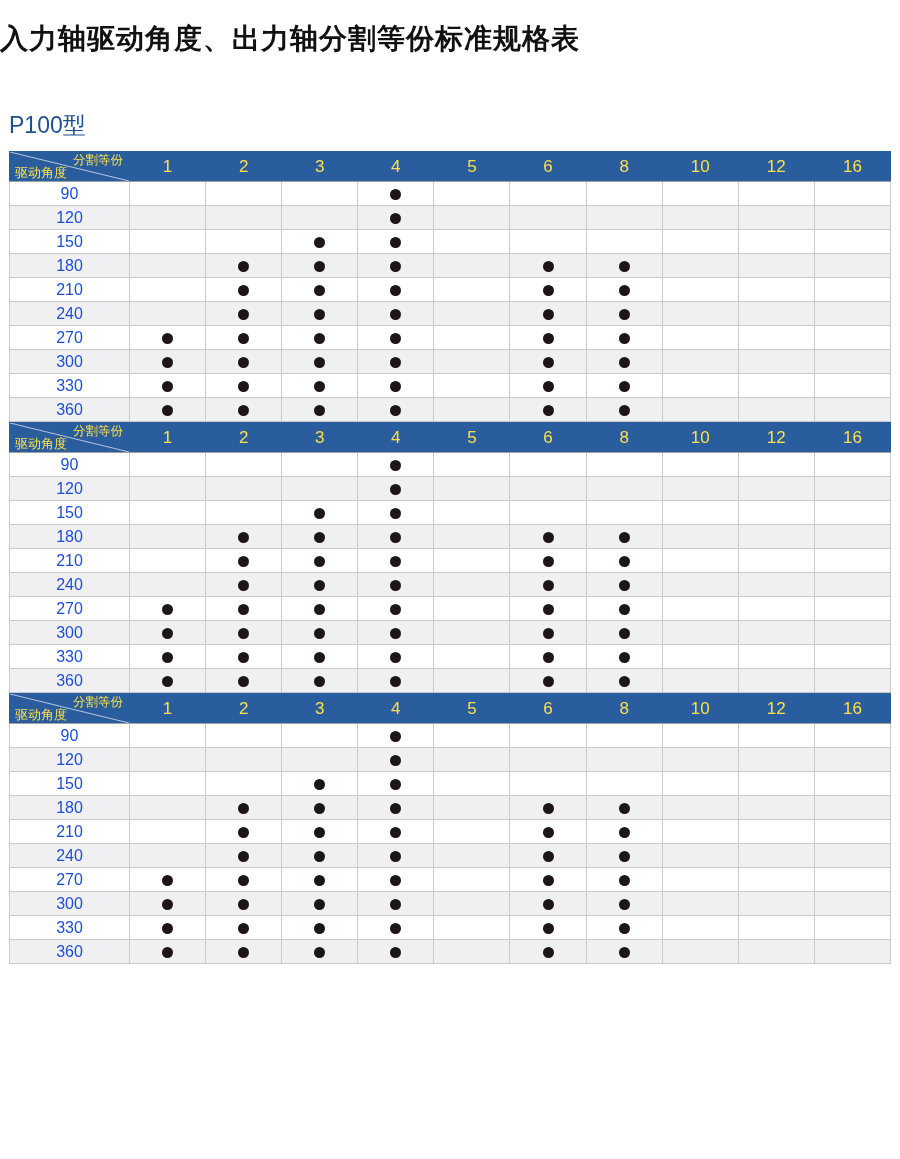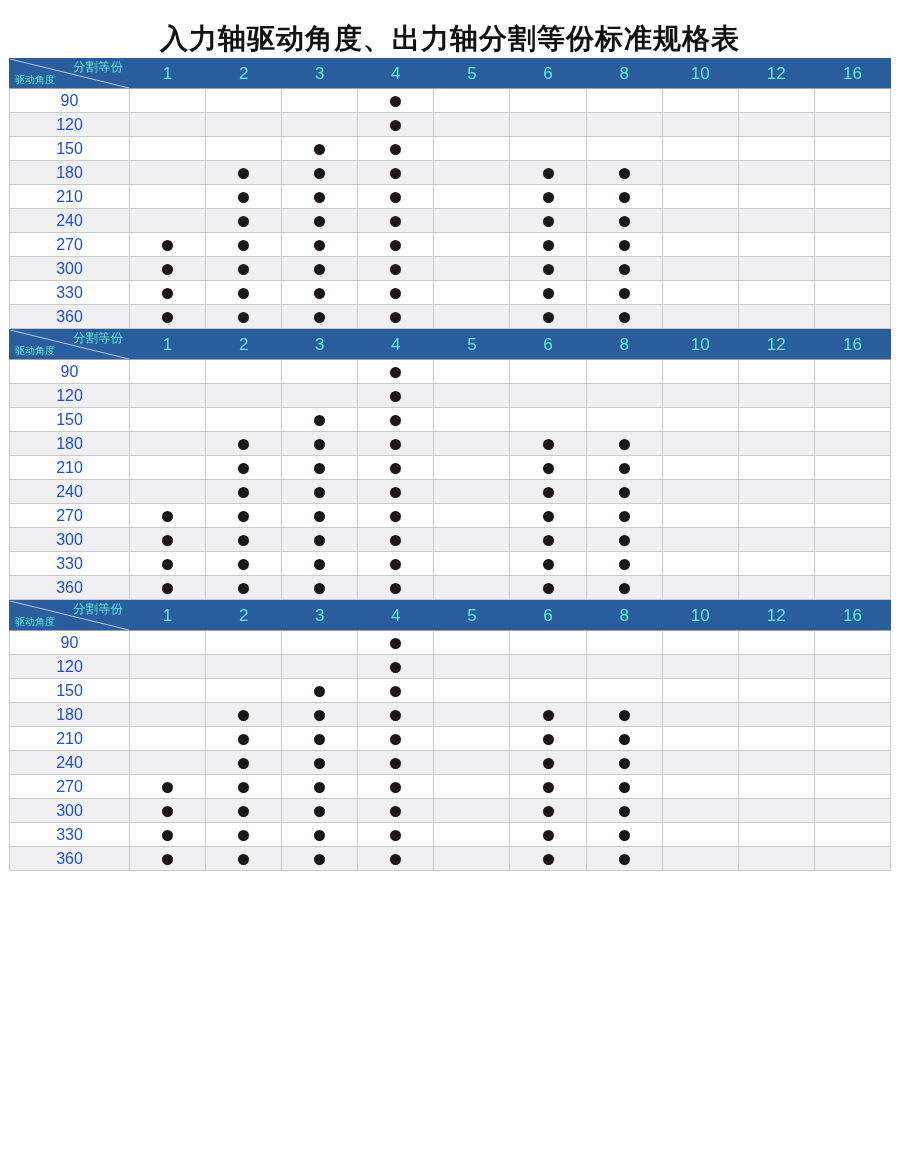--- a/index.html
+++ b/index.html
@@ -11,21 +11,20 @@
   }
   .page {
     width: 900px;
     height: 1159px;
     overflow: hidden;
     box-sizing: border-box;
   }
   .page-title {
     margin: 0;
     padding-top: 20px;
-    text-align: center;
     font-size: 28px;
     font-weight: 700;
     color: #111111;
     letter-spacing: 1px;
   }
   section.spec-section {
     margin: 0 9px;
   }
   .section-title {
     margin: 52px 0 10px 0;
@@ -33,21 +32,21 @@
     font-weight: 400;
     color: #1d4f91;
   }
   table.spec-table {
     border-collapse: collapse;
     table-layout: fixed;
     width: 882px;
   }
   table.spec-table thead th {
     background: #2a5d9d;
-    color: #5eead4;
+    color: #fde047;
     font-weight: 400;
     font-size: 17px;
     height: 29px;
     padding: 0;
     text-align: center;
     border: 1px solid #2a5d9d;
     border-left: 1px solid #b9c6da;
     border-bottom: 1px solid #9ea0a3;
   }
   table.spec-table thead th.corner {
@@ -62,21 +61,21 @@
   }
   th.corner .corner-top {
     position: absolute;
     top: 1px; right: 6px;
     font-size: 12.5px;
     line-height: 14px;
   }
   th.corner .corner-bottom {
     position: absolute;
     bottom: 1px; left: 5px;
-    font-size: 10px;
+    font-size: 13px;
     line-height: 14px;
   }
   table.spec-table tbody td {
     border: 1px solid #c9cacd;
     height: 23px;
     padding: 0;
     text-align: center;
     background: #ffffff;
   }
   table.spec-table tbody tr.alt td {
@@ -95,20 +94,21 @@
     vertical-align: middle;
   }
 </style>
 </head>
 <body>
 
 <div class="page">
   <h1 class="page-title">入力轴驱动角度、出力轴分割等份标准规格表</h1>
   <div id="sections">
       <section class="spec-section">
+        <h2 class="section-title">P100型</h2>
         <table class="spec-table">
           <colgroup>
             <col style="width: 120px;">
             <col>
             <col>
             <col>
             <col>
             <col>
             <col>
             <col>

